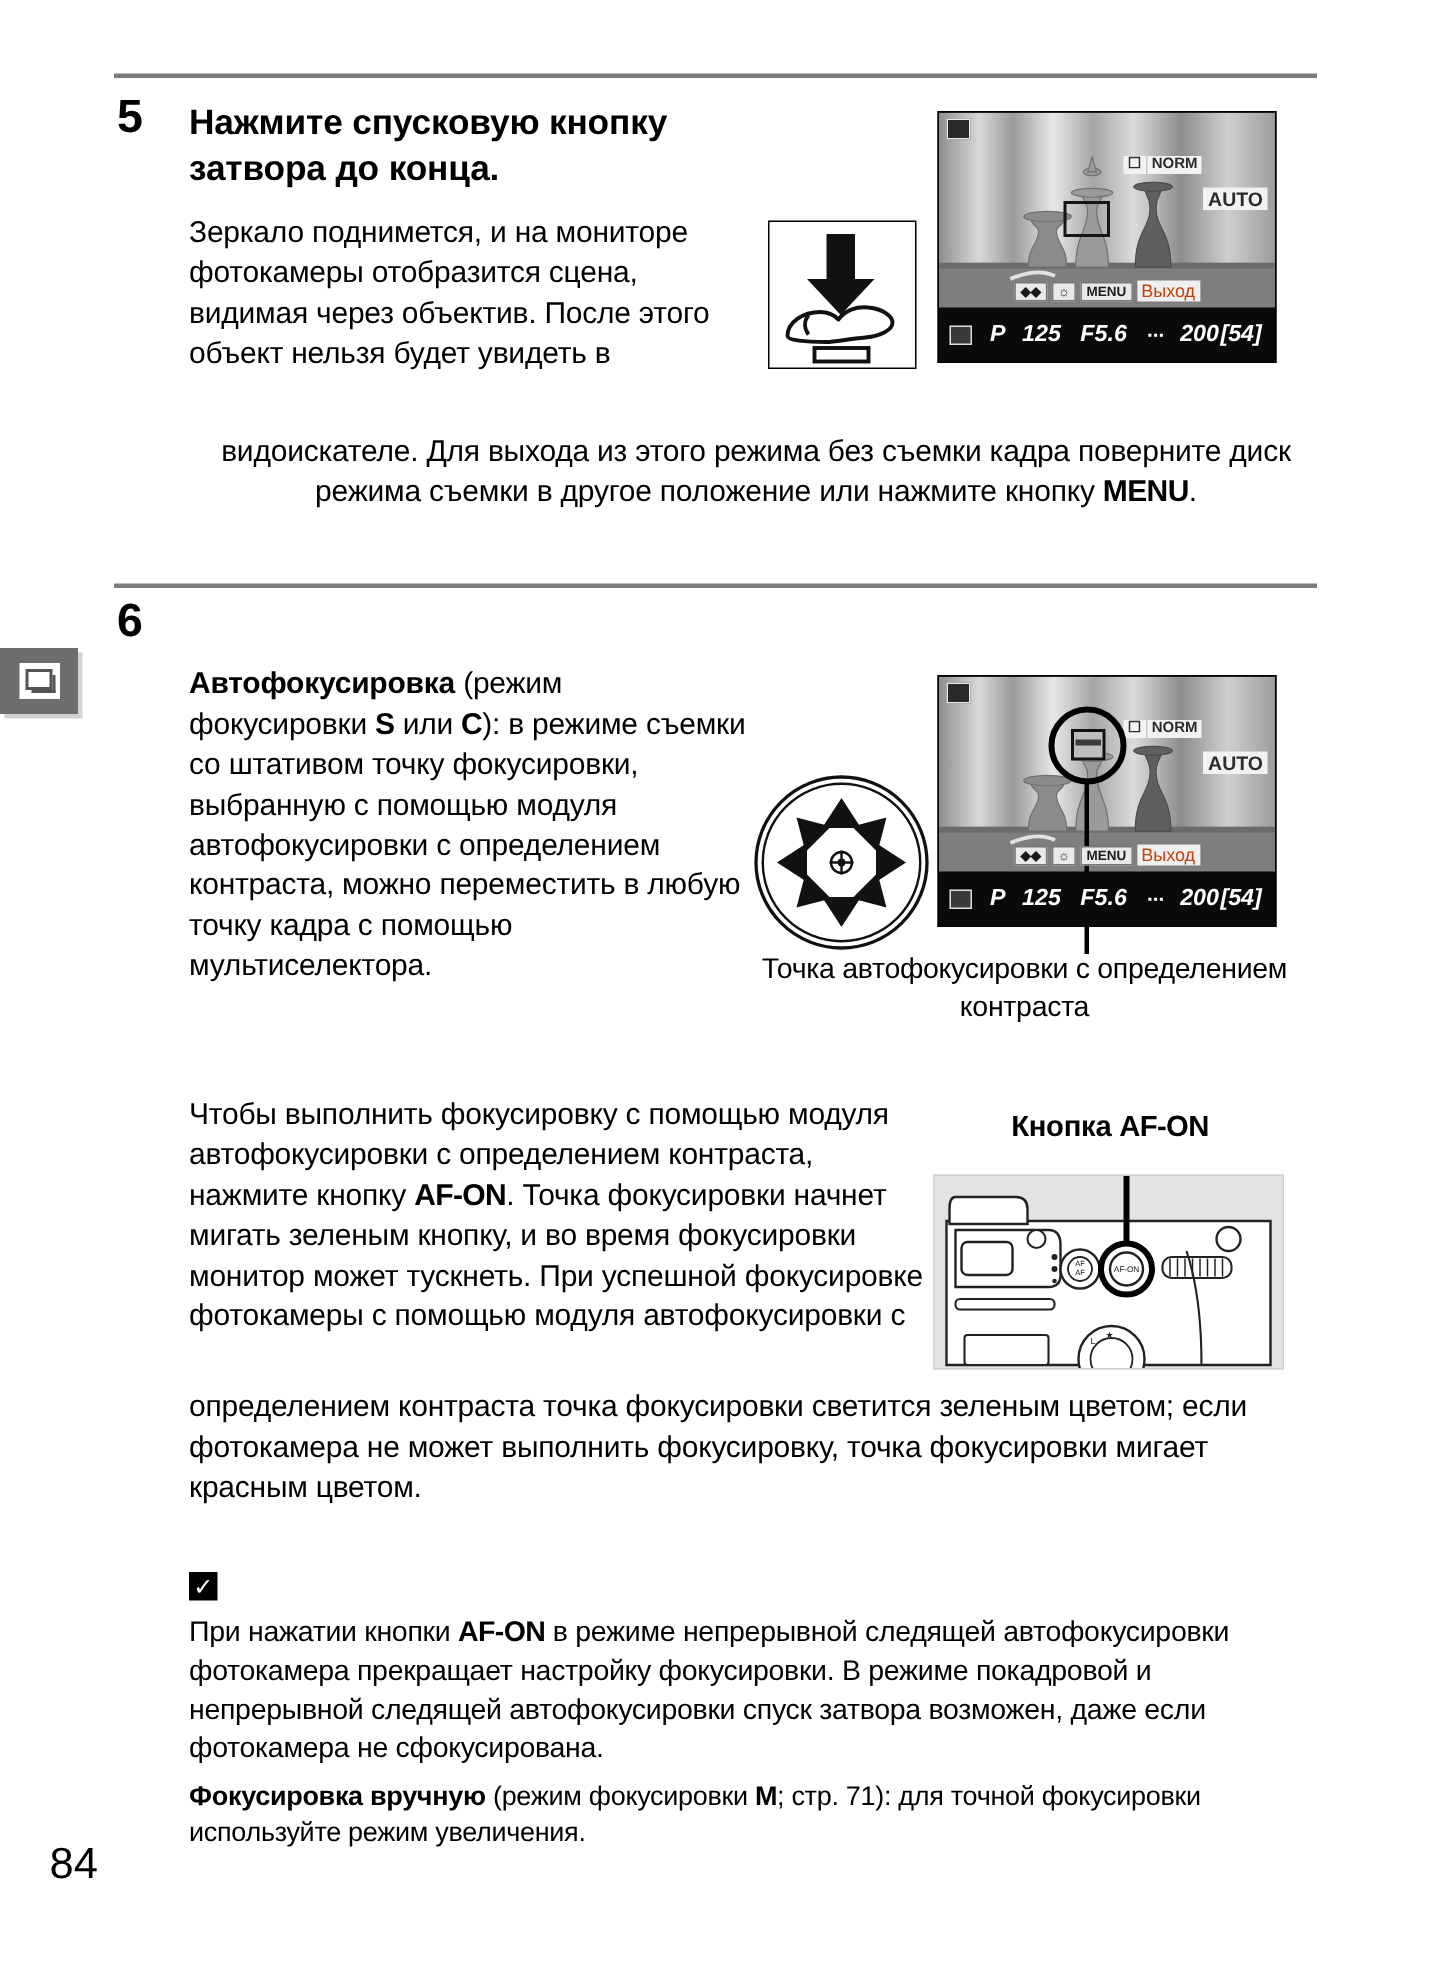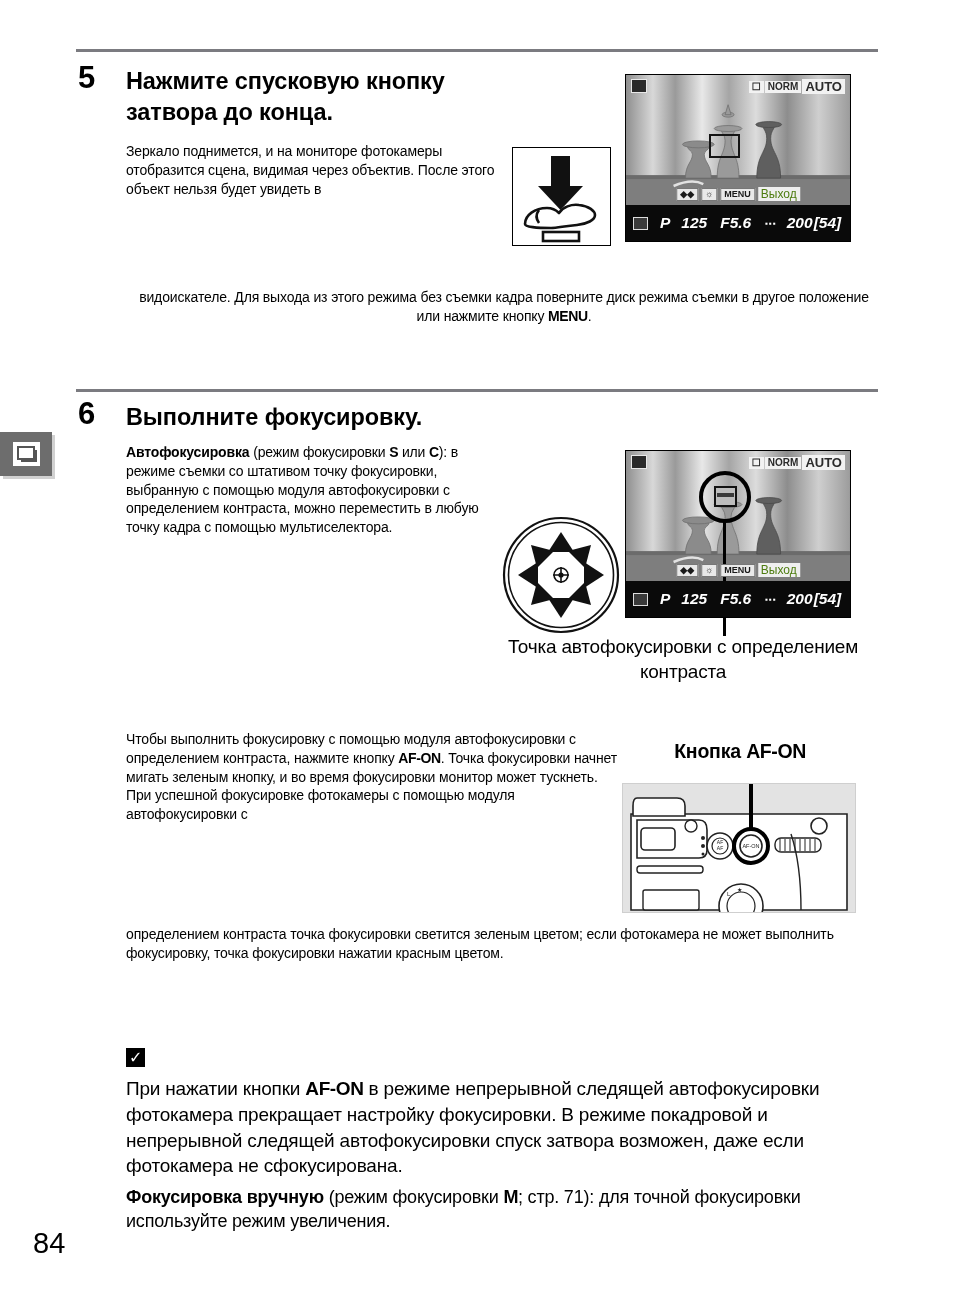--- a/index.html
+++ b/index.html
@@ -52,21 +52,21 @@
 
   #step5-num{left:78px;top:62px;}
   #step5-title{left:126px;top:66px;width:360px;}
 
   #step6-num{left:78px;top:398px;}
   #step6-title{left:126px;top:402px;width:400px;}
 
   
   .body{
     position:absolute;
-    font-size:14px;line-height:1.345;
+    font-size:20px;line-height:1.345;
     letter-spacing:-0.15px;
     text-align:left;
   }
   .body b{font-weight:bold;}
   .mono{font-family:"Liberation Sans Narrow","Liberation Sans",sans-serif;font-weight:bold;letter-spacing:-0.4px;}
 
   #p5a{left:126px;top:142px;width:372px;}
   #p5b{left:126px;top:288px;width:756px;text-align:center;}
 
   #p6a{left:126px;top:443px;width:372px;}
@@ -125,36 +125,36 @@
     color:#fff;font-weight:bold;font-size:15.5px;letter-spacing:0px;
     font-style:italic;
   }
   .topbadges{
     position:absolute;right:5px;top:4px;display:flex;gap:1px;align-items:center;
   }
   .badge{
     background:#f2f2f2;color:#2b2b2b;font-size:10px;font-weight:bold;
     padding:1px 3px;line-height:10px;font-family:"Liberation Sans Narrow","Liberation Sans",sans-serif;
   }
-  .badge.big{font-size:13px;padding:1px 3px;line-height:13px;}
+  .badge.big{font-size:13px;padding:1px 3px;line-height:13px;margin-top:46px;}
   .corner-icon{
     position:absolute;left:5px;top:4px;width:14px;height:12px;background:#2a2a2a;
     border:1px solid #e8e8e8;
   }
   .bottom-hints{
     position:absolute;left:50%;transform:translateX(-50%);bottom:4px;
     display:flex;gap:3px;align-items:center;
   }
   .hint-chip{
     background:#e9e9e9;color:#1a1a1a;font-size:9px;font-weight:bold;
     padding:1px 3px;line-height:9px;border:1px solid #777;
     font-family:"Liberation Sans Narrow","Liberation Sans",sans-serif;
   }
   .hint-text{
-    background:#efefef;color:#4d7c0f;font-size:12px;padding:0px 3px;line-height:14px;
+    background:#efefef;color:#c2410c;font-size:12px;padding:0px 3px;line-height:14px;
     font-family:"Liberation Sans",sans-serif;
   }
   .af-box{
     position:absolute;border:2px solid #151515;box-sizing:border-box;
   }
   .af-ring{
     position:absolute;border:4px solid #000;border-radius:50%;box-sizing:border-box;
   }
   .leader{position:absolute;background:#000;width:3px;}
 
@@ -259,27 +259,26 @@
       <span class="seg" style="margin-left:12px;">P</span>
       <span class="seg" style="margin-left:11px;">125</span>
       <span class="seg" style="margin-left:13px;">F5.6</span>
       <span style="margin-left:14px;color:#fff;font-size:8px;letter-spacing:1px;">▪▪▪</span>
       <span class="seg" style="margin-left:10px;">200</span>
       <span class="seg" style="margin-left:1px;">[54]</span>
     </div>
   </div>
 
   <div class="step-num" id="step6-num">6</div>
-  <div class="step-title" id="step6-title">Выполните фокусировку.</div>
 
   <div class="body" id="p6a"><b>Автофокусировка</b><span> (режим фокусировки </span><span class="mono">S</span><span> или </span><span class="mono">C</span><span>): в режиме съемки со штативом точку фокусировки, выбранную с помощью модуля автофокусировки с определением контраста, можно переместить в любую точку кадра с помощью мультиселектора.</span></div>
 
   <div class="body" id="p6b"><span> Чтобы выполнить фокусировку с помощью модуля автофокусировки с определением контраста, нажмите кнопку </span><span class="mono">AF-ON</span><span>. Точка фокусировки начнет мигать зеленым кнопку, и во время фокусировки монитор может тускнеть. При успешной фокусировке фотокамеры с помощью модуля автофокусировки с</span></div>
 
-  <div class="body" id="p6c">определением контраста точка фокусировки светится зеленым цветом; если фотокамера не может выполнить фокусировку, точка фокусировки нажатии красным цветом.</div>
+  <div class="body" id="p6c">определением контраста точка фокусировки светится зеленым цветом; если фотокамера не может выполнить фокусировку, точка фокусировки мигает красным цветом.</div>
 
   <div id="multiselector">
     <svg width="122" height="122" viewBox="0 0 122 122">
       <circle cx="61" cy="61" r="57" fill="#fff" stroke="#111" stroke-width="2.2"></circle>
       <circle cx="61" cy="61" r="52.5" fill="#fff" stroke="#111" stroke-width="1.6"></circle>
       <g fill="#111">
         <path d="M61 18 l13 20 h-26 z"></path>
         <path d="M61 104 l-13 -20 h26 z"></path>
         <path d="M18 61 l20 -13 v26 z"></path>
         <path d="M104 61 l-20 13 v-26 z"></path>

